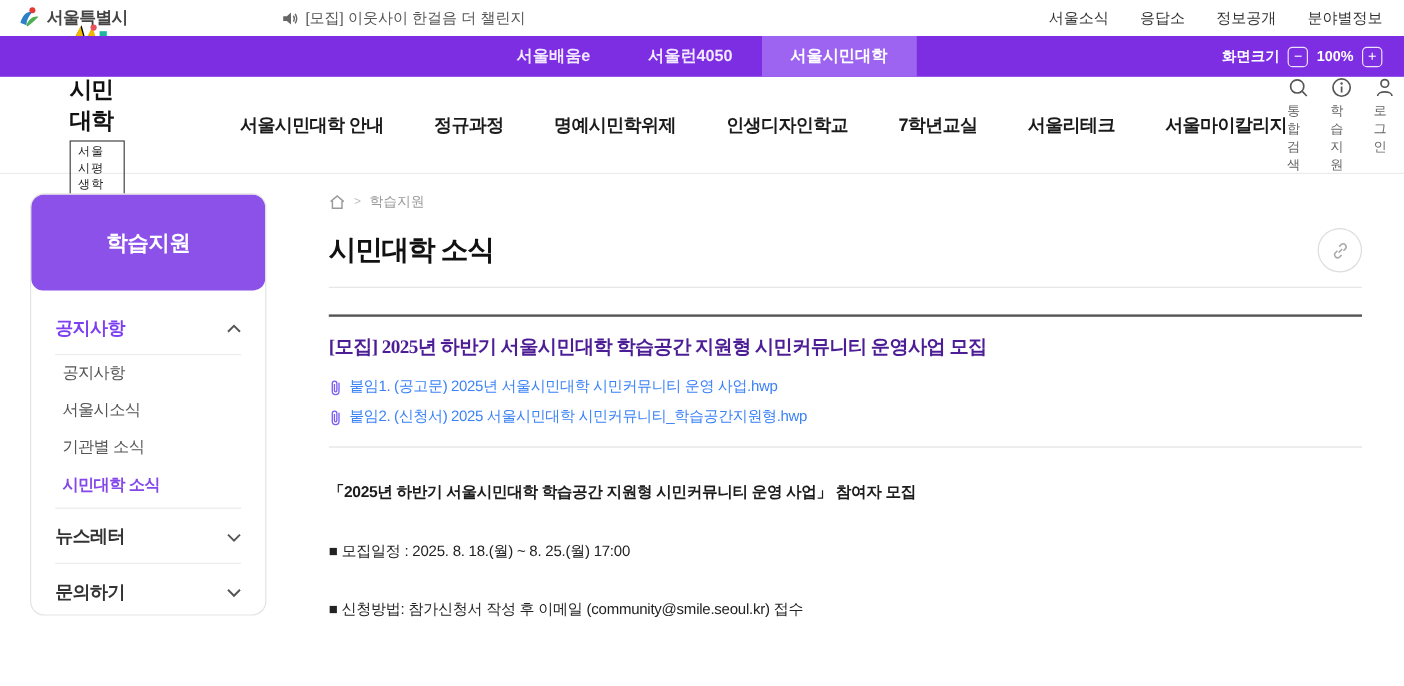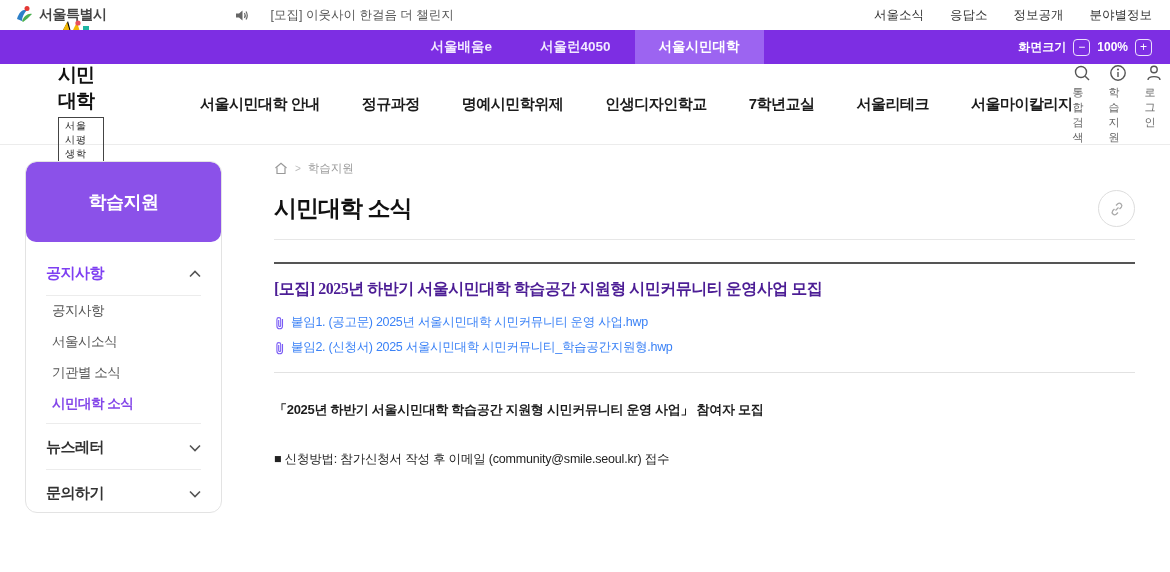--- a/index.html
+++ b/index.html
@@ -6,21 +6,21 @@
   html,body { background:#fff; }
   body {
     width:1170px; height:572px; overflow:hidden;
     font-family:"Liberation Sans","DejaVu Sans",sans-serif;
     color:#222; font-size:13px;
   }
   
   .topbar { height:30px; display:flex; align-items:center; padding:0 18px 0 14px; }
   .seoul-logo { display:flex; align-items:center; gap:5px; cursor:pointer; }
   .seoul-logo-text { font-size:14px; font-weight:bold; color:#444; letter-spacing:-0.5px; }
-  .notice { display:flex; align-items:center; gap:22px; margin-left:128px; color:#555; font-size:12.5px; }
+  .notice { display:flex; align-items:center; gap:6px; margin-left:128px; color:#555; font-size:12.5px; }
   .top-links { margin-left:auto; display:flex; gap:26px; }
   .top-links a { font-size:12.5px; color:#333; text-decoration:none; cursor:pointer; }
   
   .gnb { position:relative; height:34px; background:#7d2ee3; display:flex; justify-content:center; align-items:stretch; }
   .gnb-tabs { display:flex; align-items:stretch; }
   .gnb-tab { display:flex; align-items:center; padding:0 24px; color:#f1e8ff; font-size:13.5px; font-weight:bold; cursor:pointer; }
   .gnb-tab.active { background:#9c64f1; color:#fff; }
   .zoom-ctrl { position:absolute; right:18px; top:0; height:34px; display:flex; align-items:center; gap:7px; color:#fff; font-size:12px; font-weight:bold; }
   .zoom-btn { width:17px; height:17px; border:1px solid rgba(255,255,255,.85); border-radius:4px; background:transparent; color:#fff; font-size:12px; line-height:14px; text-align:center; cursor:pointer; padding:0; }
   
@@ -256,18 +256,19 @@
             </svg>
           </span>
           <span>붙임2. (신청서) 2025 서울시민대학 시민커뮤니티_학습공간지원형.hwp</span>
         </a>
       </div>
 
       <div class="article-divider"></div>
 
       <div class="article-body">
         <p class="body-headline">「2025년 하반기 서울시민대학 학습공간 지원형 시민커뮤니티 운영 사업」 참여자 모집</p>
+        <p class="body-line">■ 모집일정 : 2025. 8. 18.(월) ~ 8. 25.(월) 17:00</p>
         <p class="body-line">■ 신청방법: 참가신청서 작성 후 이메일 (community@smile.seoul.kr) 접수</p>
 
       </div>
     </article>
   </main>
 </div>
 
 </body></html>

